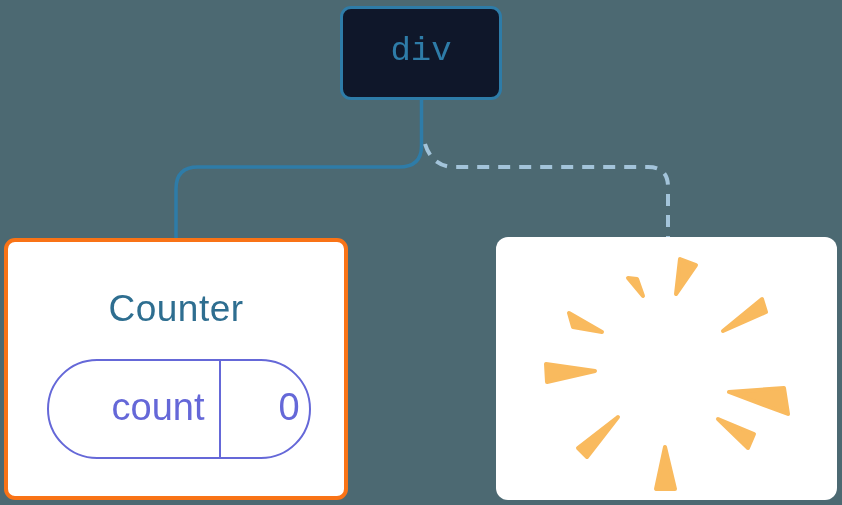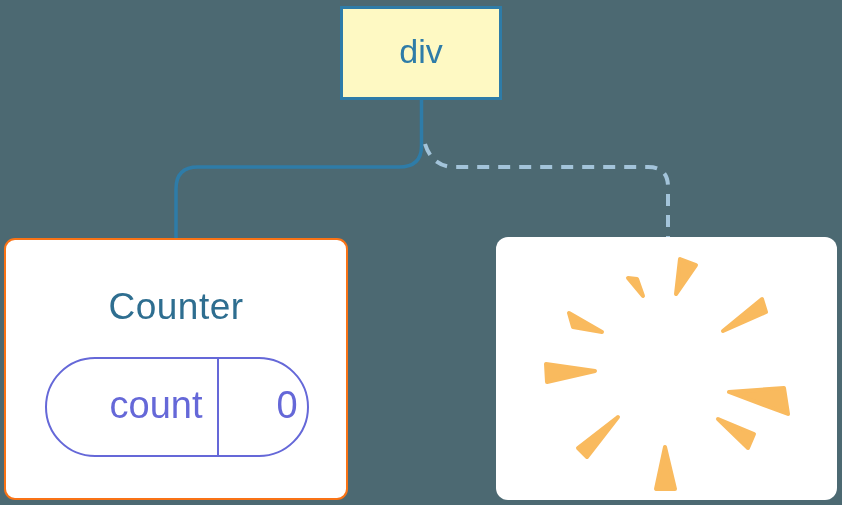--- a/index.html
+++ b/index.html
@@ -19,42 +19,43 @@
     left: 0; top: 0;
     width: 842px; height: 505px;
   }
 
   
   .root-node {
     position: absolute;
     left: 340px; top: 6px;
     width: 162px; height: 94px;
     box-sizing: border-box;
-    background: #fef9c3;
+    background: #0f172a;
     border: 3px solid #2E7CA8;
-    border-radius: 0;
+    border-radius: 11px;
     display: flex;
     align-items: center;
     justify-content: center;
+    font-family: Liberation Mono, monospace;
   }
   .root-node .label {
     color: #2E7CA8;
     font-size: 34px;
     line-height: 1;
     padding-bottom: 4px;
   }
 
   
   .counter-card {
     position: absolute;
     left: 4px; top: 238px;
     width: 344px; height: 262px;
     box-sizing: border-box;
     background: #ffffff;
-    border: 2px solid #f97316;
+    border: 4px solid #f97316;
     border-radius: 11px;
   }
   .counter-title {
     position: absolute;
     left: 0; top: 46px;
     width: 100%;
     text-align: center;
     color: #2E6E90;
     font-size: 37px;
     font-weight: 500;

